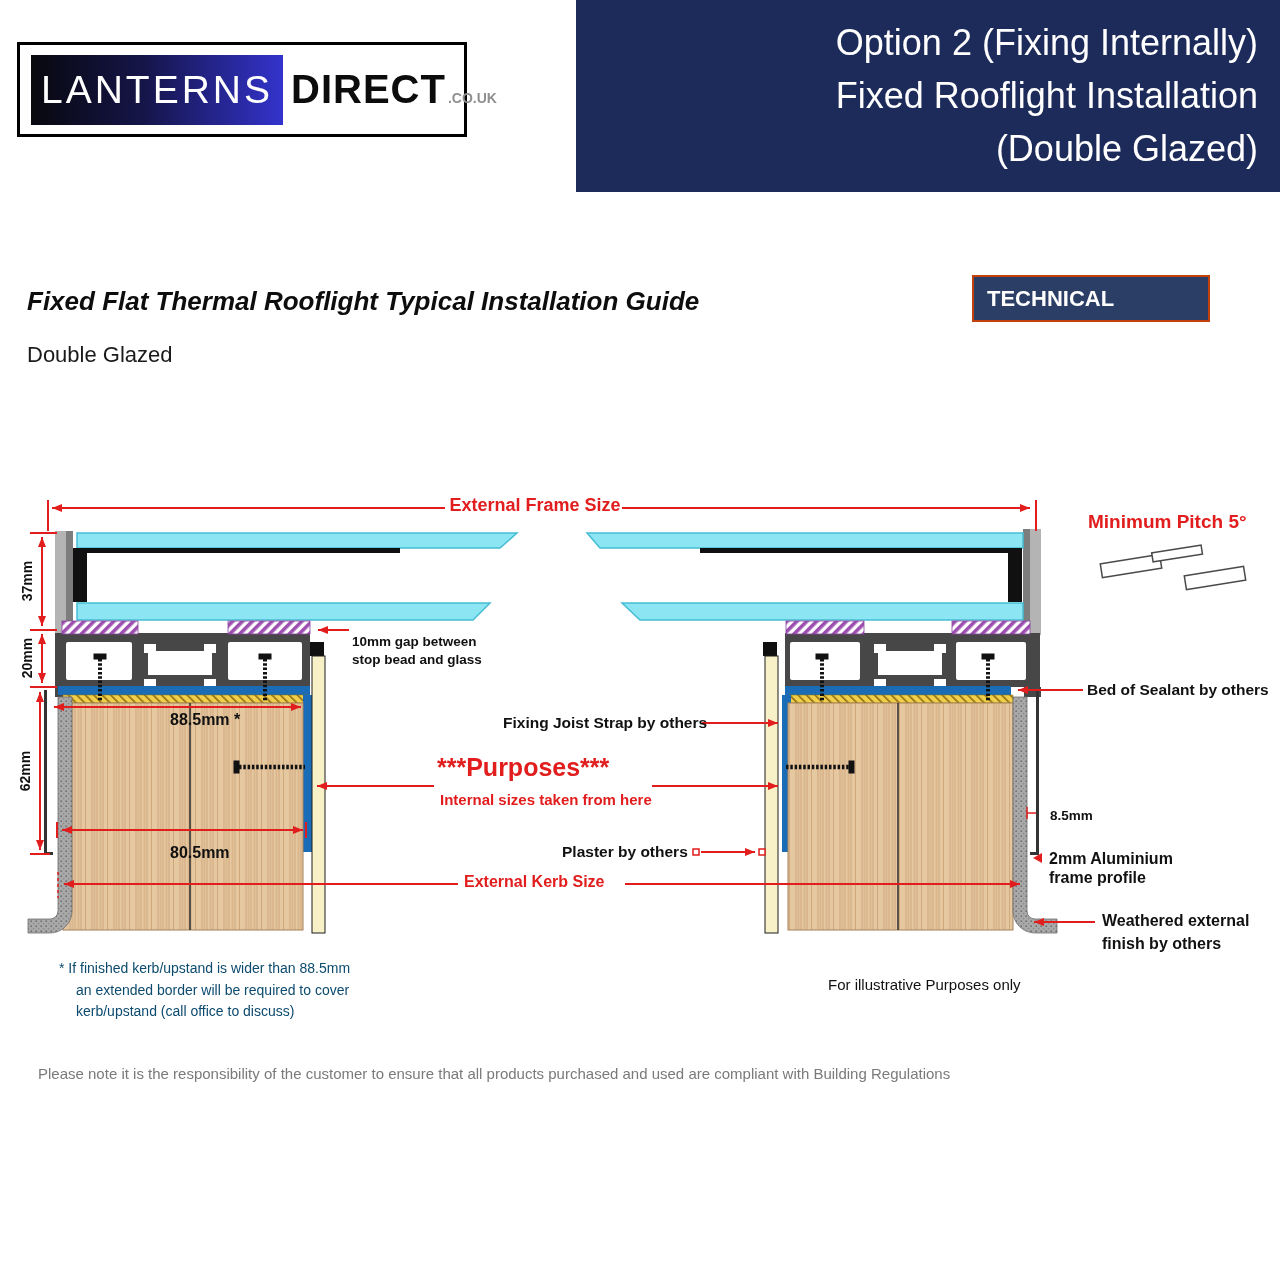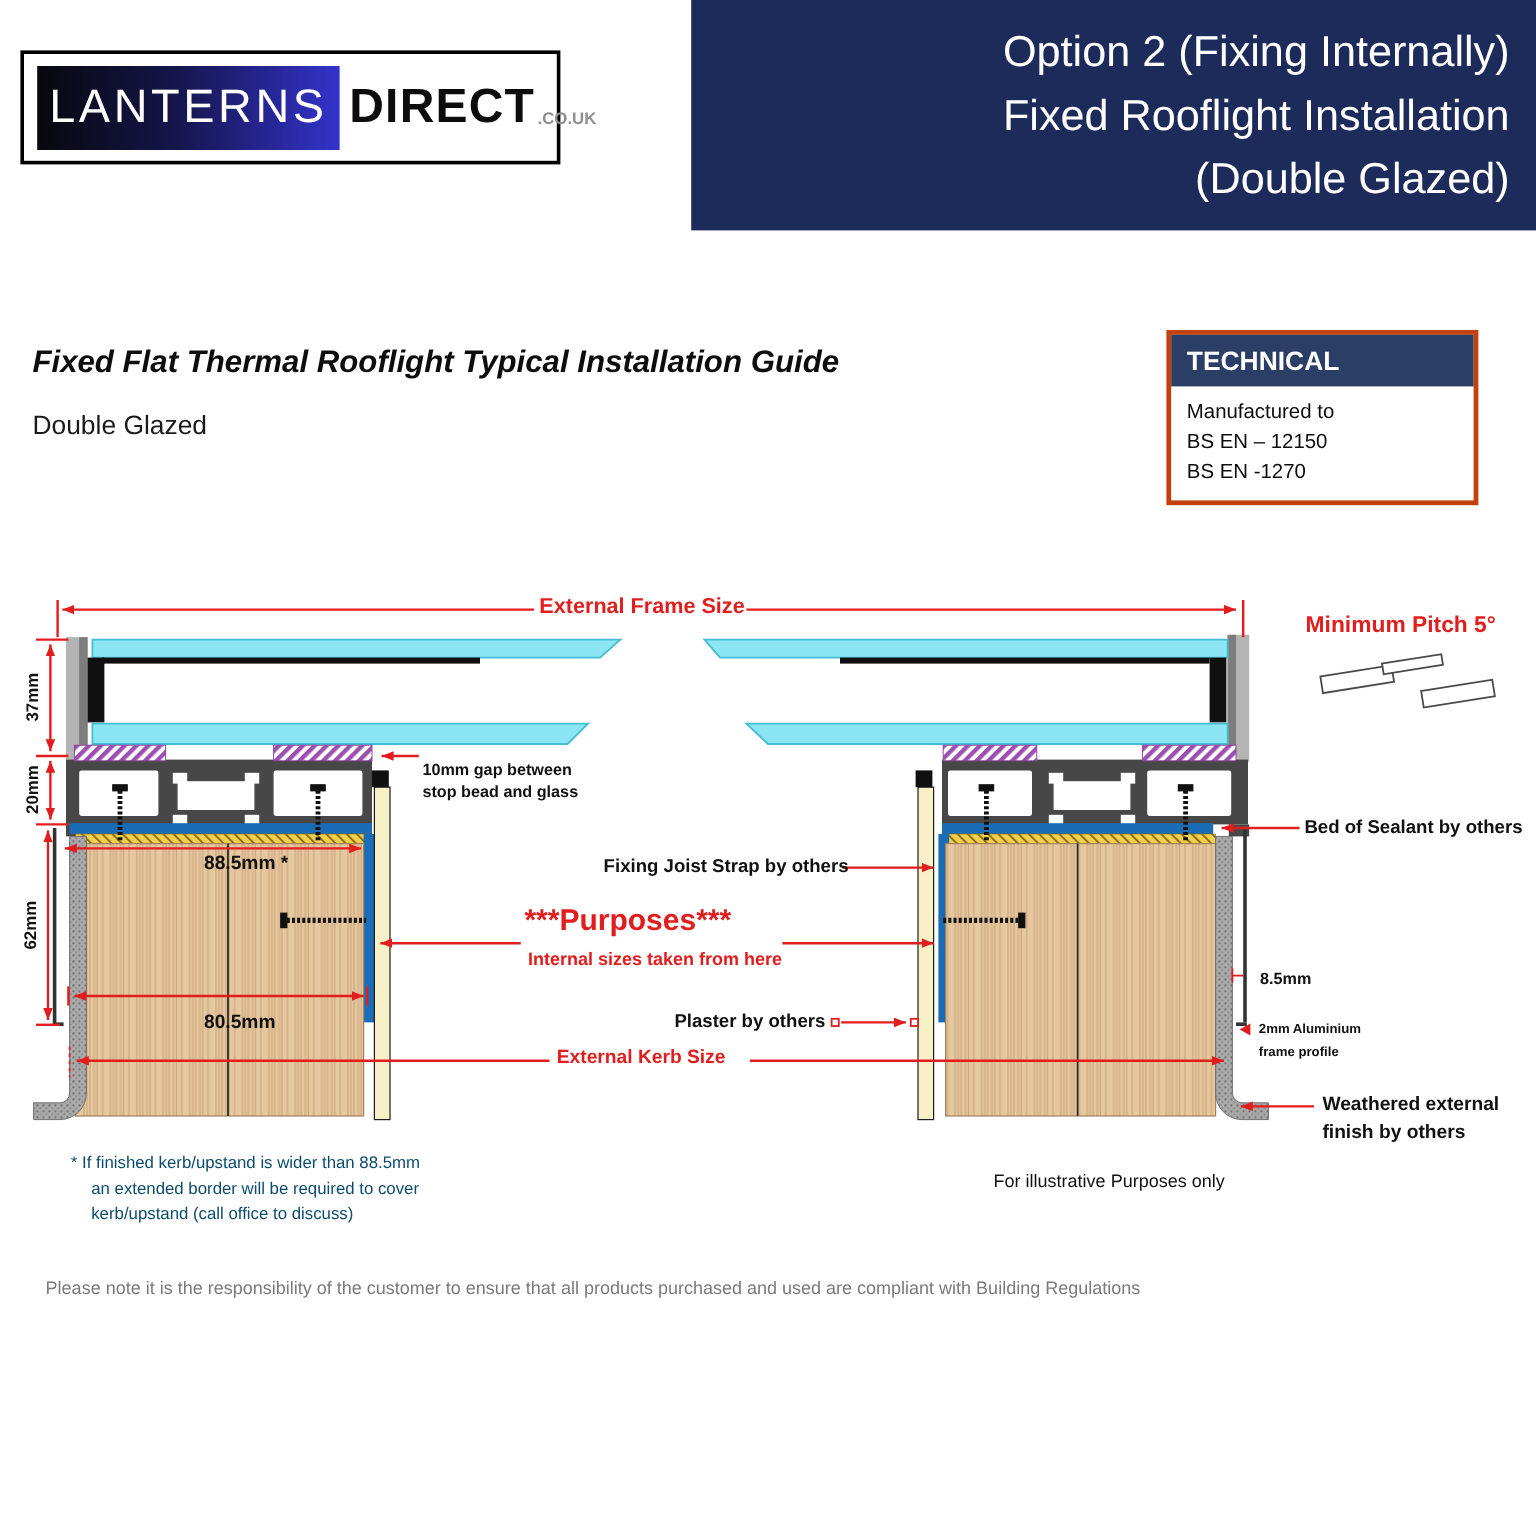--- a/index.html
+++ b/index.html
@@ -32,22 +32,22 @@
     left:576px; top:0; width:704px; height:192px;
     background:#1c2b5a; color:#fff;
     text-align:right; padding:16px 22px 0 0;
     font-size:36px; line-height:53px; font-weight:400;
   }
 
   .page-title { left:27px; top:286px; font-size:26px; font-weight:700; color:#0d0d0d;font-style:italic; }
   .page-subtitle { left:27px; top:342px; font-size:22px; color:#1a1a1a; }
 
   .tech-box {
-    left:972px; top:275px; width:260px;
-    border:4px solid #c2410c; background:#fff;
+    left:972px; top:275px; width:238px;
+    border:2px solid #c2410c; background:#fff;
   }
   .tech-header {
     background:#2b3e66; color:#fff; font-weight:700; font-size:22px;
     padding:9px 12px 8px 13px;
   }
   .tech-body { padding:8px 12px 12px 13px; font-size:17px; line-height:25px; color:#0d0d0d; }
 
   
   .red { color:#e11d1d; }
   .lbl { position:absolute; white-space:nowrap; }
@@ -62,21 +62,21 @@
   .lbl-62 { left:-5px; top:763px; }
   .lbl-885 { left:170px; top:711px; font-size:16px; }
   .lbl-805 { left:170px; top:844px; font-size:16px; }
   .lbl-joist { left:503px; top:714px; font-size:15.5px; }
   .lbl-important { left:437px; top:753px; font-size:25px; }
   .lbl-internal { left:440px; top:791px; font-size:15px; }
   .lbl-plaster { left:562px; top:843px; font-size:15.5px; }
   .lbl-kerb { left:464px; top:873px; font-size:16px; }
   .lbl-sealant { left:1087px; top:681px; font-size:15.5px; }
   .lbl-85 { left:1050px; top:808px; font-size:13.5px; }
-  .lbl-alu { left:1049px; top:849px; font-size:11px; line-height:19px; }
+  .lbl-alu { left:1049px; top:849px; font-size:16px; line-height:19px; }
   .lbl-weathered { left:1102px; top:909px; font-size:16px; line-height:23px; }
   .lbl-illustrative { left:828px; top:976px; font-size:15px; font-weight:400; }
 
   .footnote { left:59px; top:958px; font-size:14px; line-height:21.5px; color:#0c4a6e; }
   .footnote .indent { margin-left:17px; }
   .disclaimer { left:38px; top:1065px; font-size:15px; color:#7a7a7a; }
 
   svg.diagram { position:absolute; left:0; top:0; }
 </style>
 </head>
@@ -94,25 +94,20 @@
   <div>Option 2 (Fixing Internally)</div>
   <div>Fixed Rooflight Installation</div>
   <div>(Double Glazed)</div>
 </div>
 
 <div class="abs page-title">Fixed Flat Thermal Rooflight Typical Installation Guide</div>
 <div class="abs page-subtitle">Double Glazed</div>
 
 <div class="abs tech-box">
   <div class="tech-header">TECHNICAL</div>
-  <div class="tech-body">
-    <div>Manufactured to</div>
-    <div>BS EN – 12150</div>
-    <div>BS EN -1270</div>
-  </div>
 </div>
 
 <svg class="diagram" width="1280" height="1280" viewBox="0 0 1280 1280">
   <defs>
     <pattern id="purpleHatch" patternUnits="userSpaceOnUse" width="7" height="7" patternTransform="rotate(45)">
       <rect width="7" height="7" fill="#ffffff"></rect>
       <rect width="3.6" height="7" fill="#9c4fb0"></rect>
     </pattern>
     <pattern id="yellowHatch" patternUnits="userSpaceOnUse" width="6" height="6" patternTransform="rotate(-45)">
       <rect width="6" height="6" fill="#f1cf4b"></rect>

